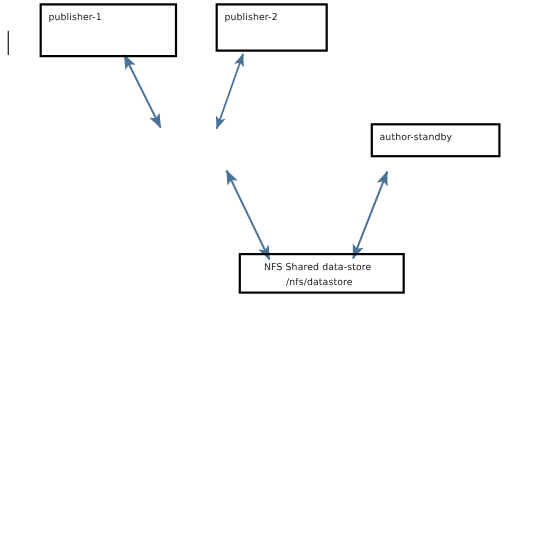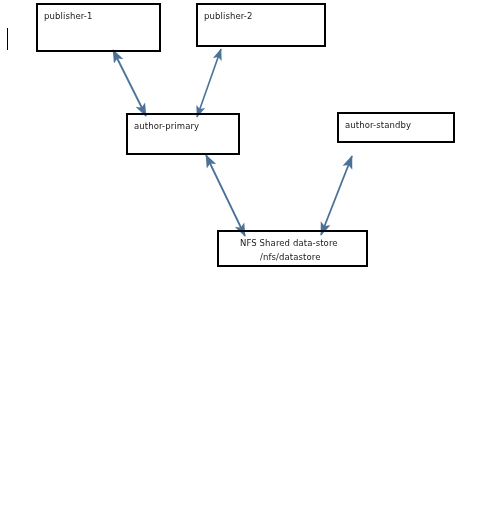--- a/index.html
+++ b/index.html
@@ -34,21 +34,21 @@
     line-height: 12px;
     color: #1a1a1a;
     letter-spacing: 0.1px;
     white-space: nowrap;
   }
   .node-label.second-line {
     margin-top: 2px;
     margin-left: 20px;
   }
   #publisher-1  { left: 36px;  top: 3px;   width: 125px; height: 49px; }
-  #publisher-2  { left: 196px; top: 3px;   width: 130px; height: 44px; }
+  #publisher-2  { left: 196px; top: 3px;   width: 102px; height: 44px; }
   #author-primary { left: 126px; top: 113px; width: 114px; height: 42px; }
   #author-standby { left: 337px; top: 112px; width: 118px; height: 31px; }
   #nfs-datastore  { left: 217px; top: 230px; width: 151px; height: 37px; padding-left: 21px; }
   #edge-layer {
     position: absolute;
     left: 0;
     top: 0;
     width: 486px;
     height: 508px;
     pointer-events: none;
@@ -89,23 +89,20 @@
   </svg>
 
   <div class="node" id="publisher-1">
     <span class="node-label">publisher-1</span>
   </div>
 
   <div class="node" id="publisher-2">
     <span class="node-label">publisher-2</span>
   </div>
 
-  <div class="node" id="author-primary">
-    <span class="node-label">author-primary</span>
-  </div>
 
   <div class="node" id="author-standby">
     <span class="node-label">author-standby</span>
   </div>
 
   <div class="node" id="nfs-datastore">
     <span class="node-label">NFS Shared data-store</span>
     <span class="node-label second-line">/nfs/datastore</span>
   </div>
 

